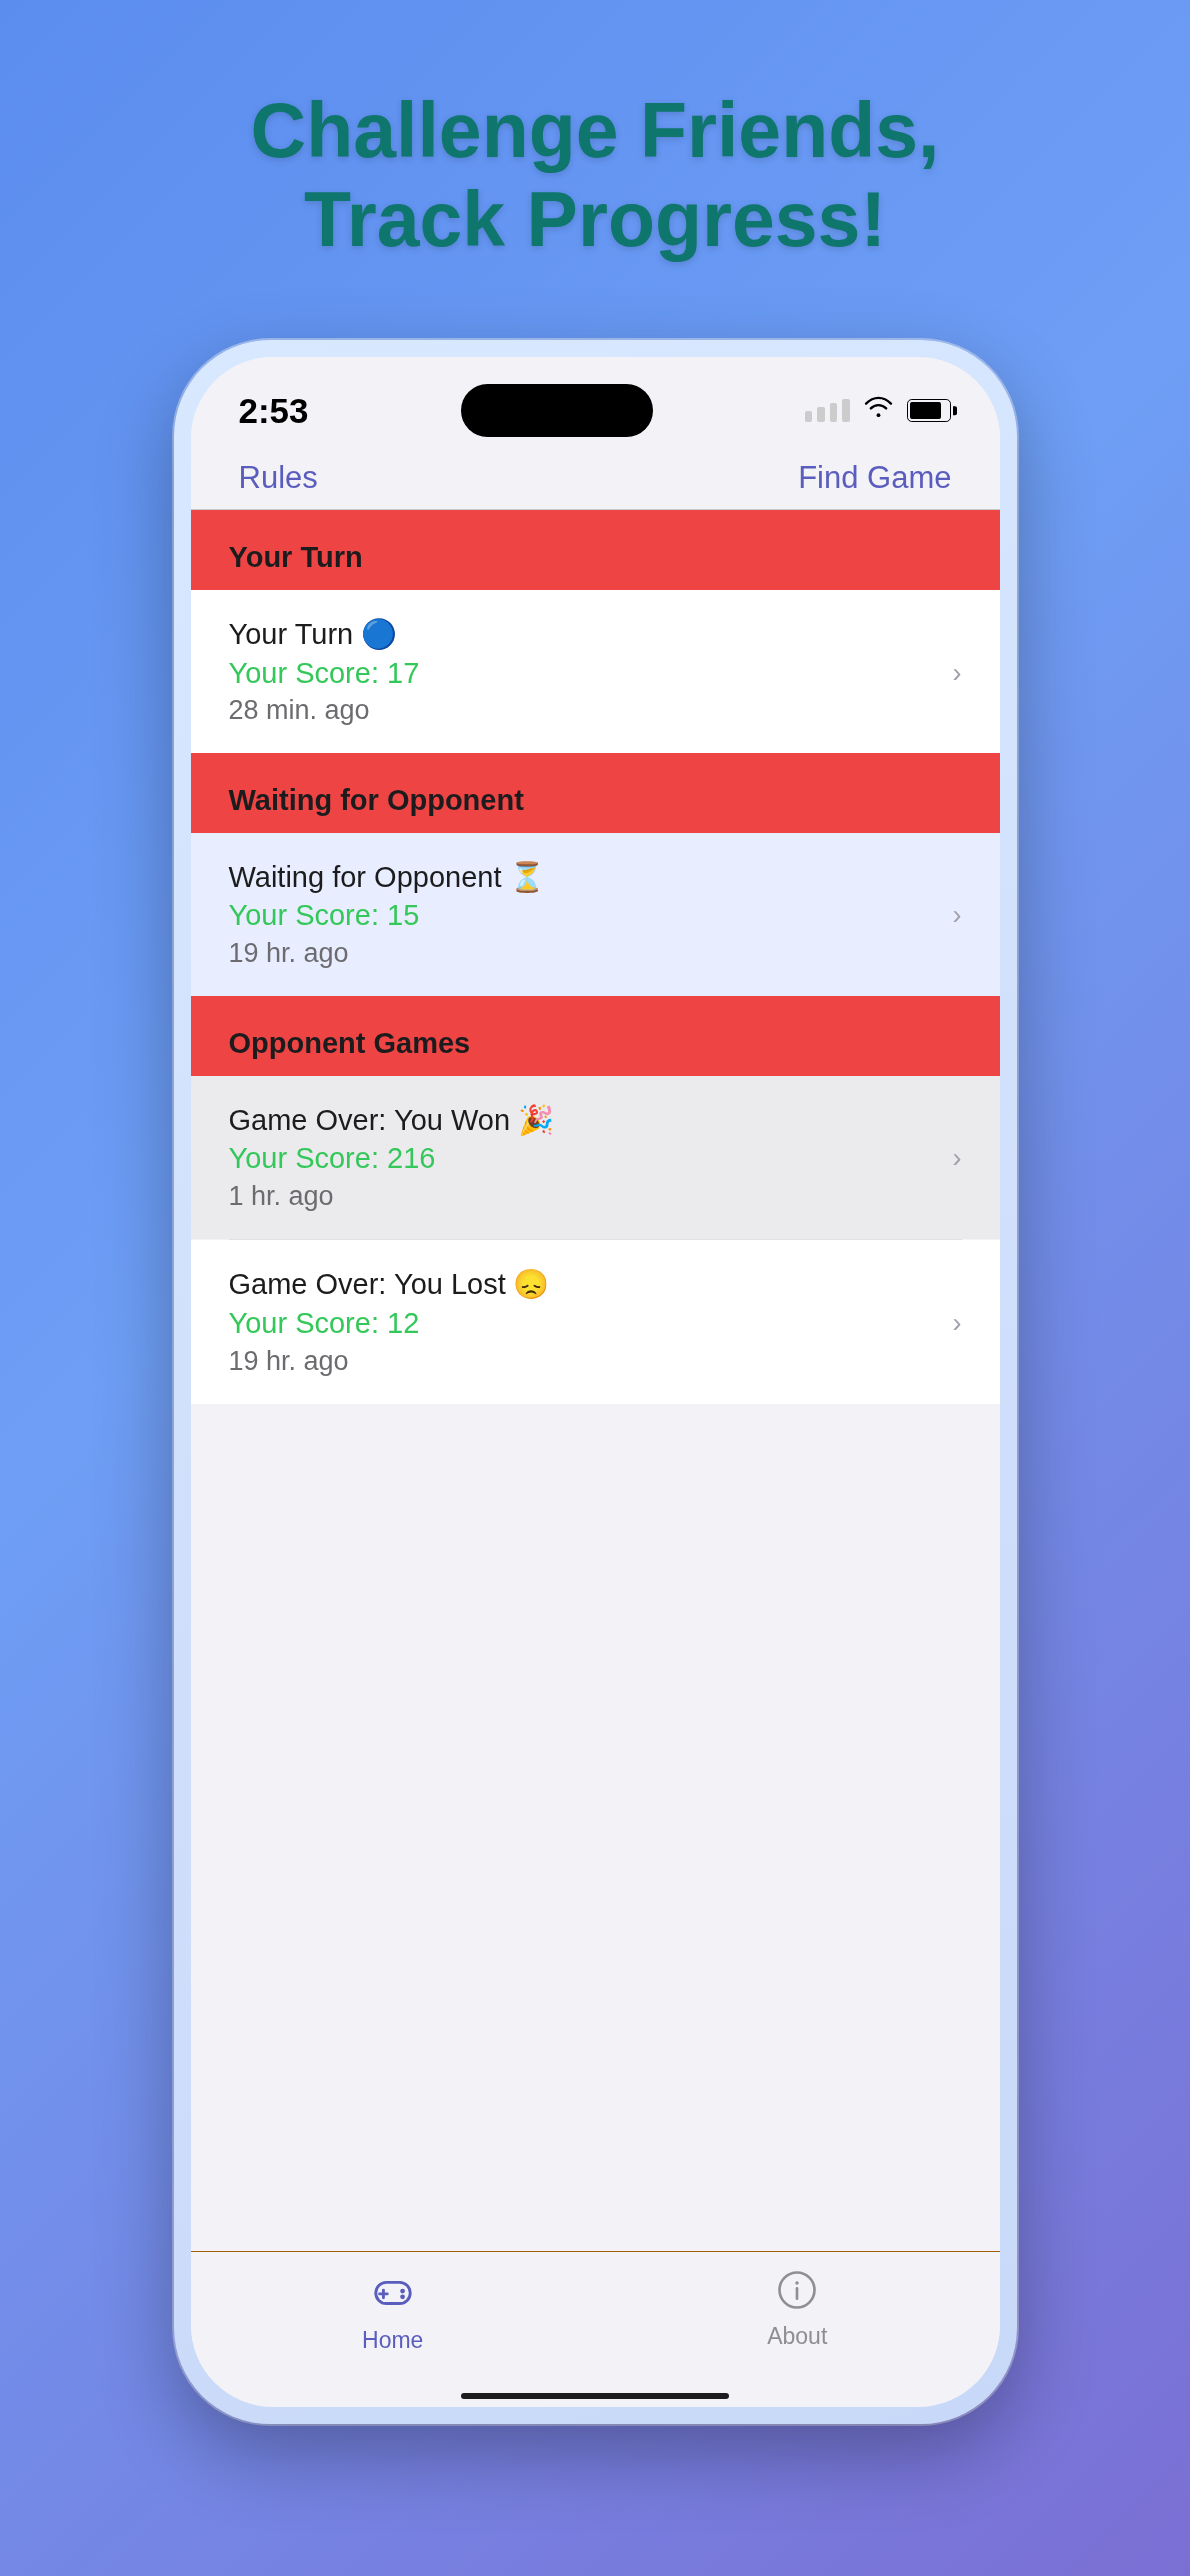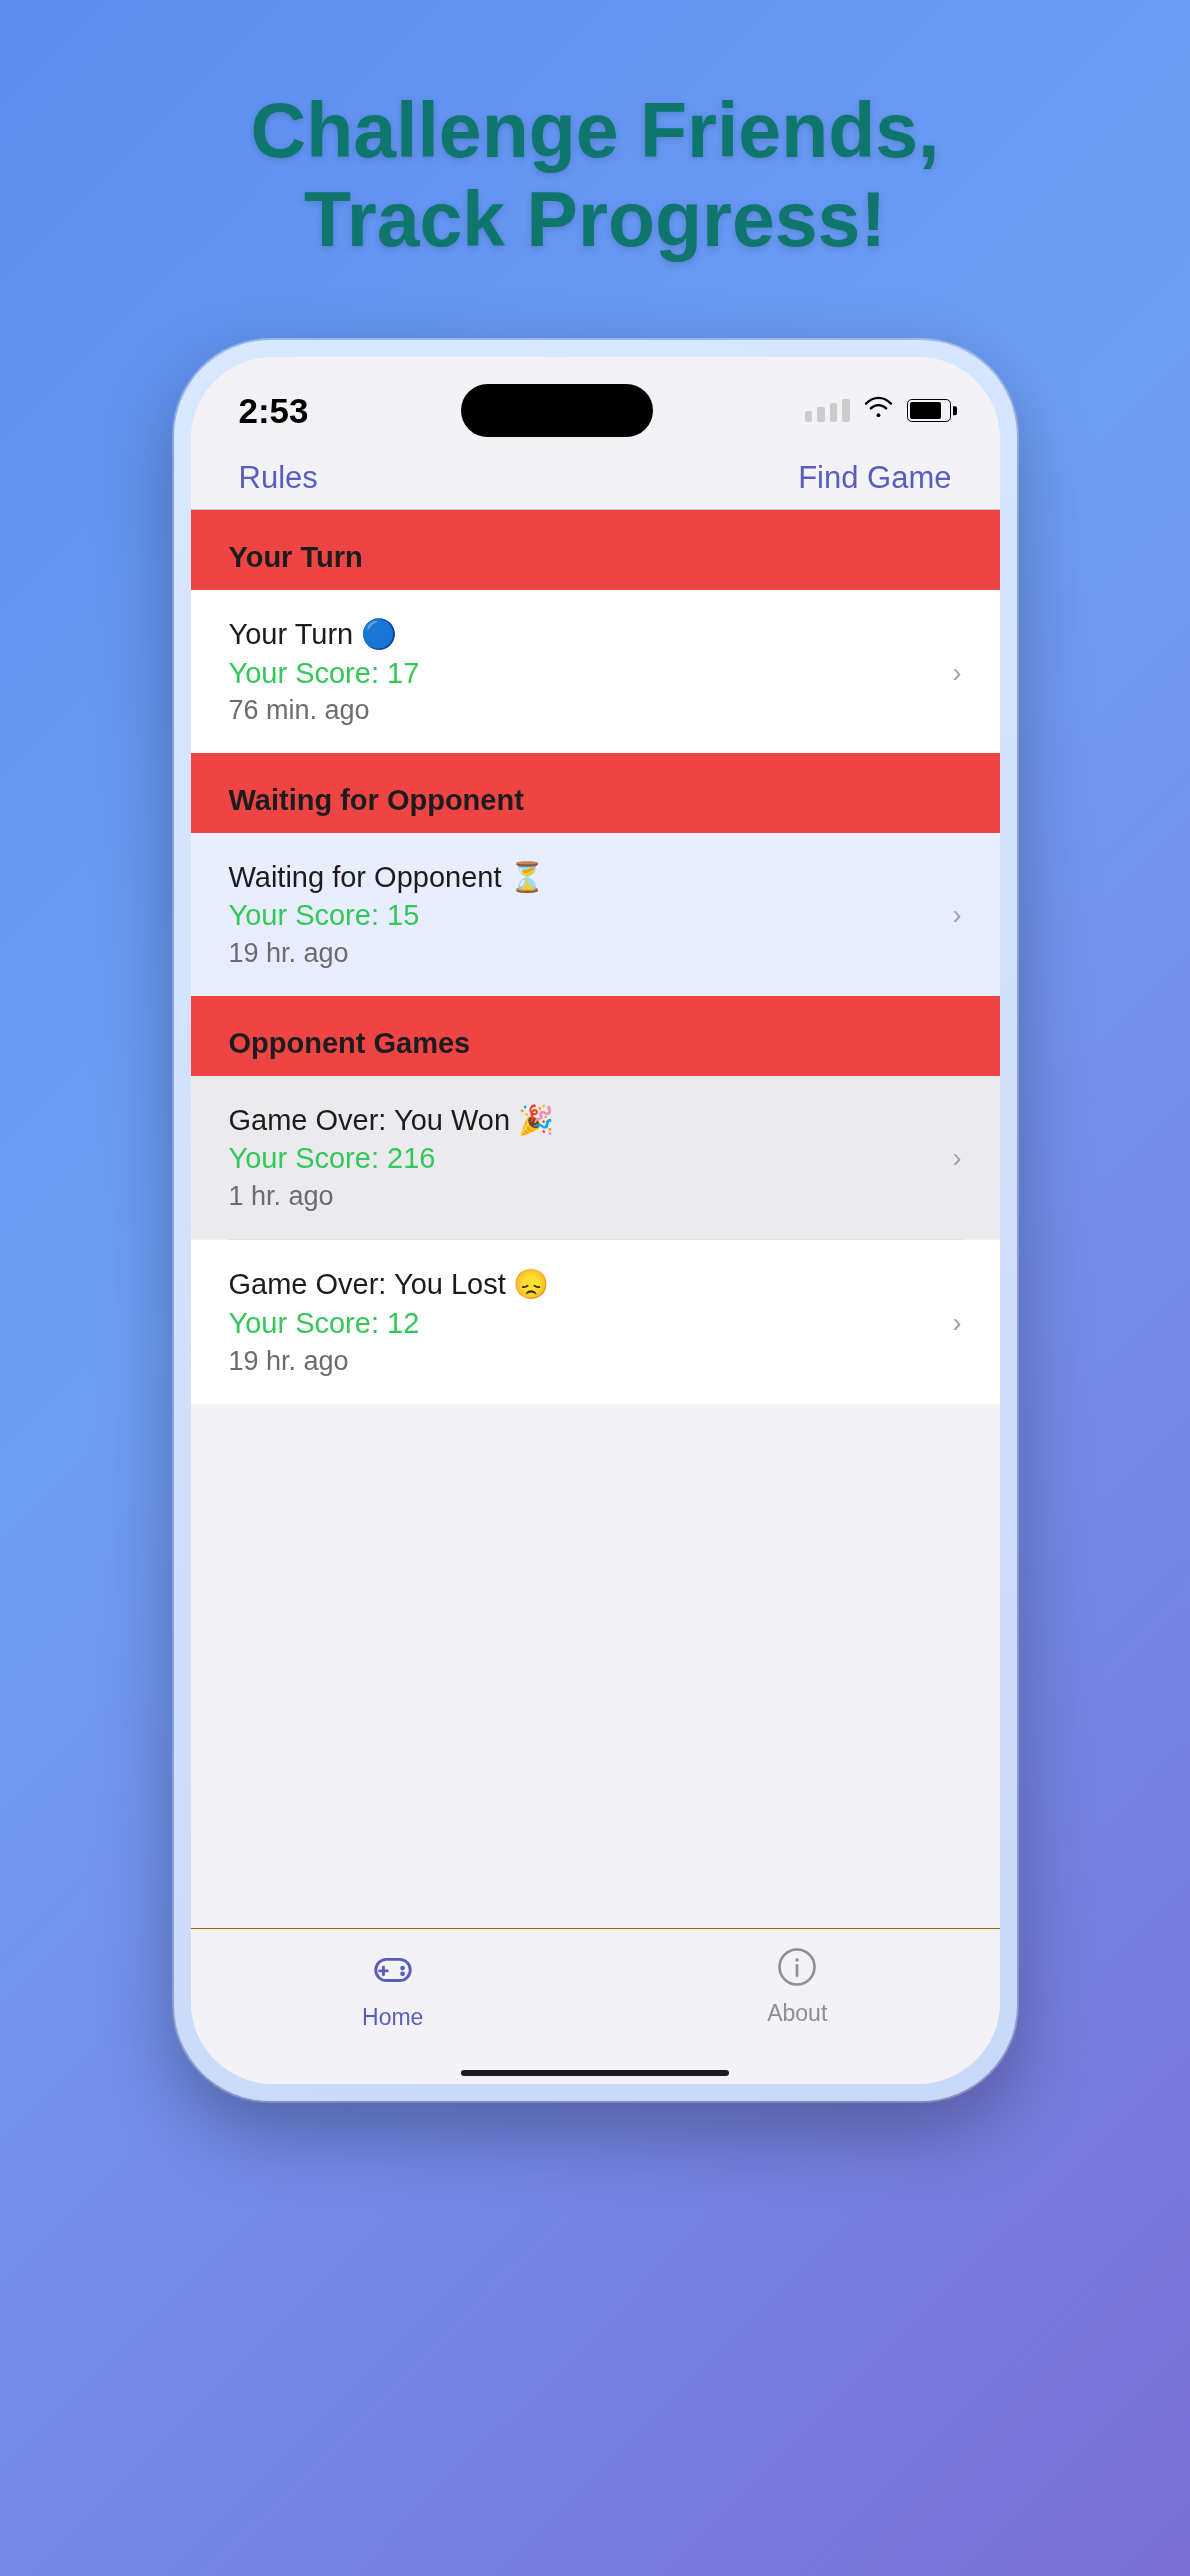--- a/index.html
+++ b/index.html
@@ -22,21 +22,21 @@
       text-align: center;
       margin-top: 86px;
       line-height: 1.15;
       padding: 0 58px;
       text-shadow: 0 1.9px 7.7px rgba(0,0,0,0.15);
     }
 
     .phone-wrapper {
       margin-top: 77px;
       width: 843px;
-      height: 1761px;
+      height: 2084px;
       background: linear-gradient(160deg, #d8e8ff 0%, #c8d8f8 100%);
       border-radius: 96px;
       padding: 17px;
       box-shadow: 0 29px 77px rgba(0,0,0,0.3), 0 0 0 1.9px rgba(255,255,255,0.4);
     }
 
     .phone-screen {
       width: 100%;
       height: 100%;
       background: #f2f2f7;
@@ -310,21 +310,21 @@
 
       <div class="section-header">
         <span class="section-header-text">Your Turn</span>
       </div>
       <div class="game-card">
         <div class="card-status">Your Turn 🔵</div>
         <div class="card-score-row">
           <span class="card-score">Your Score: 17</span>
           <span class="card-chevron">›</span>
         </div>
-        <div class="card-time">76 min. ago</div>
+        <div class="card-time">28 min. ago</div>
       </div>
 
       <div class="section-header">
         <span class="section-header-text">Waiting for Opponent</span>
       </div>
       <div class="game-card highlighted">
         <div class="card-status">Waiting for Opponent ⏳</div>
         <div class="card-score-row">
           <span class="card-score">Your Score: 15</span>
           <span class="card-chevron">›</span>

